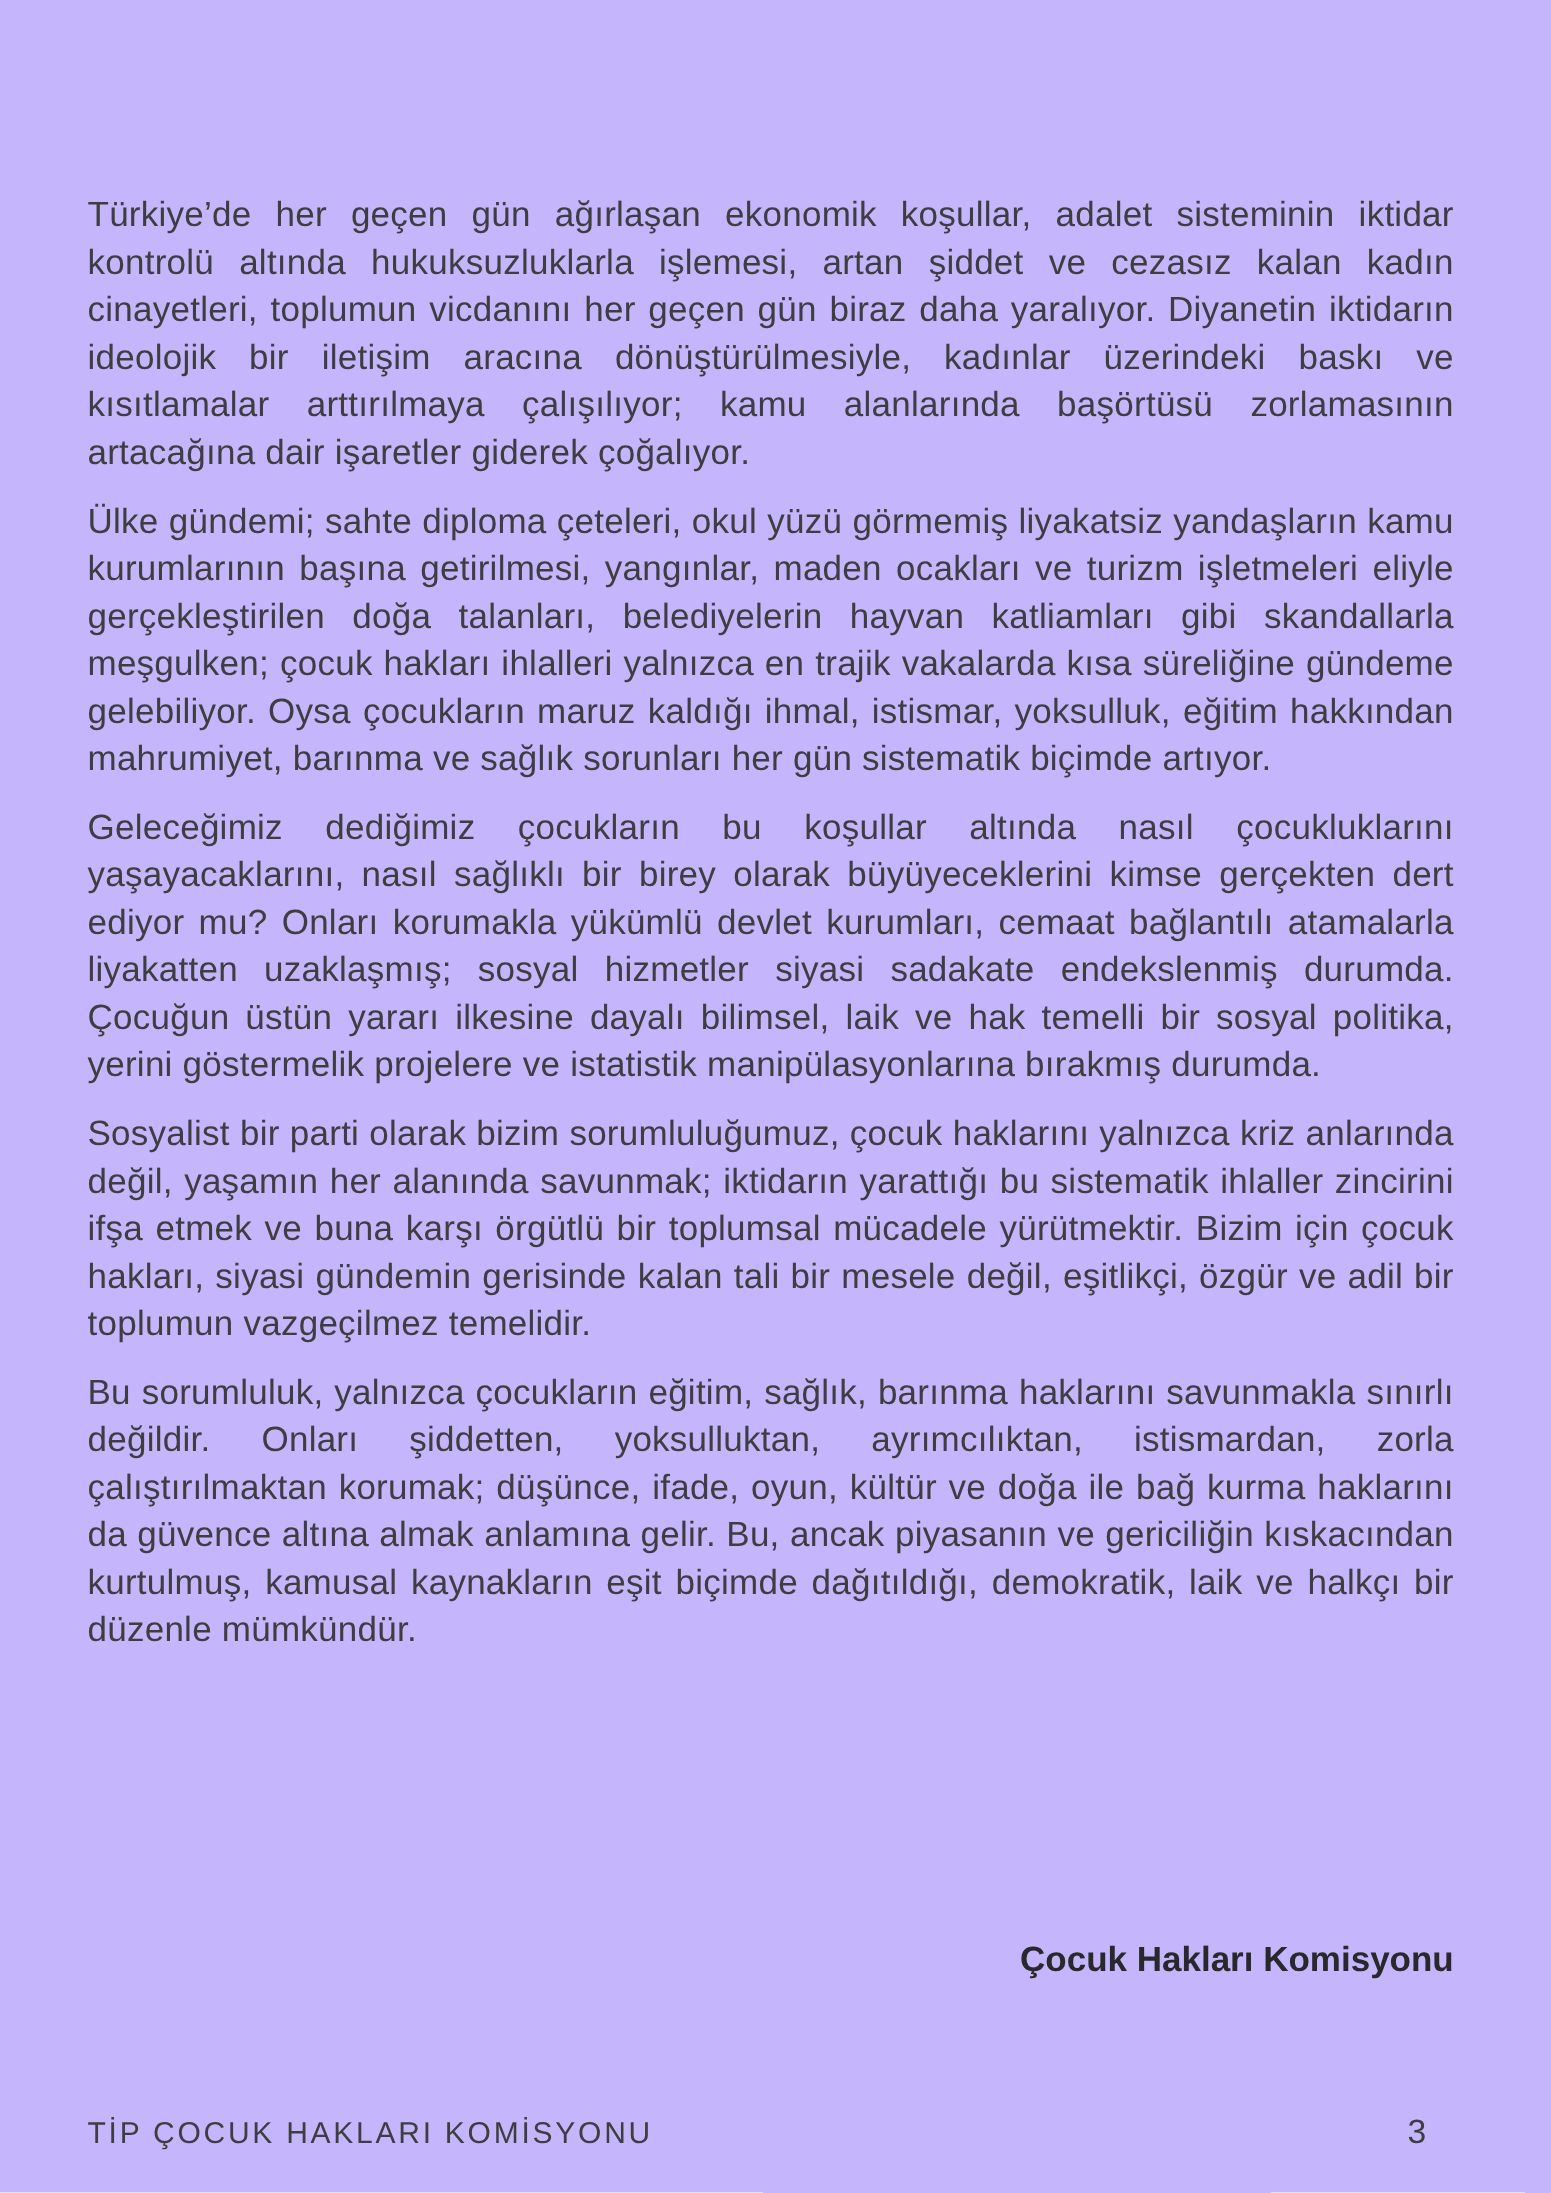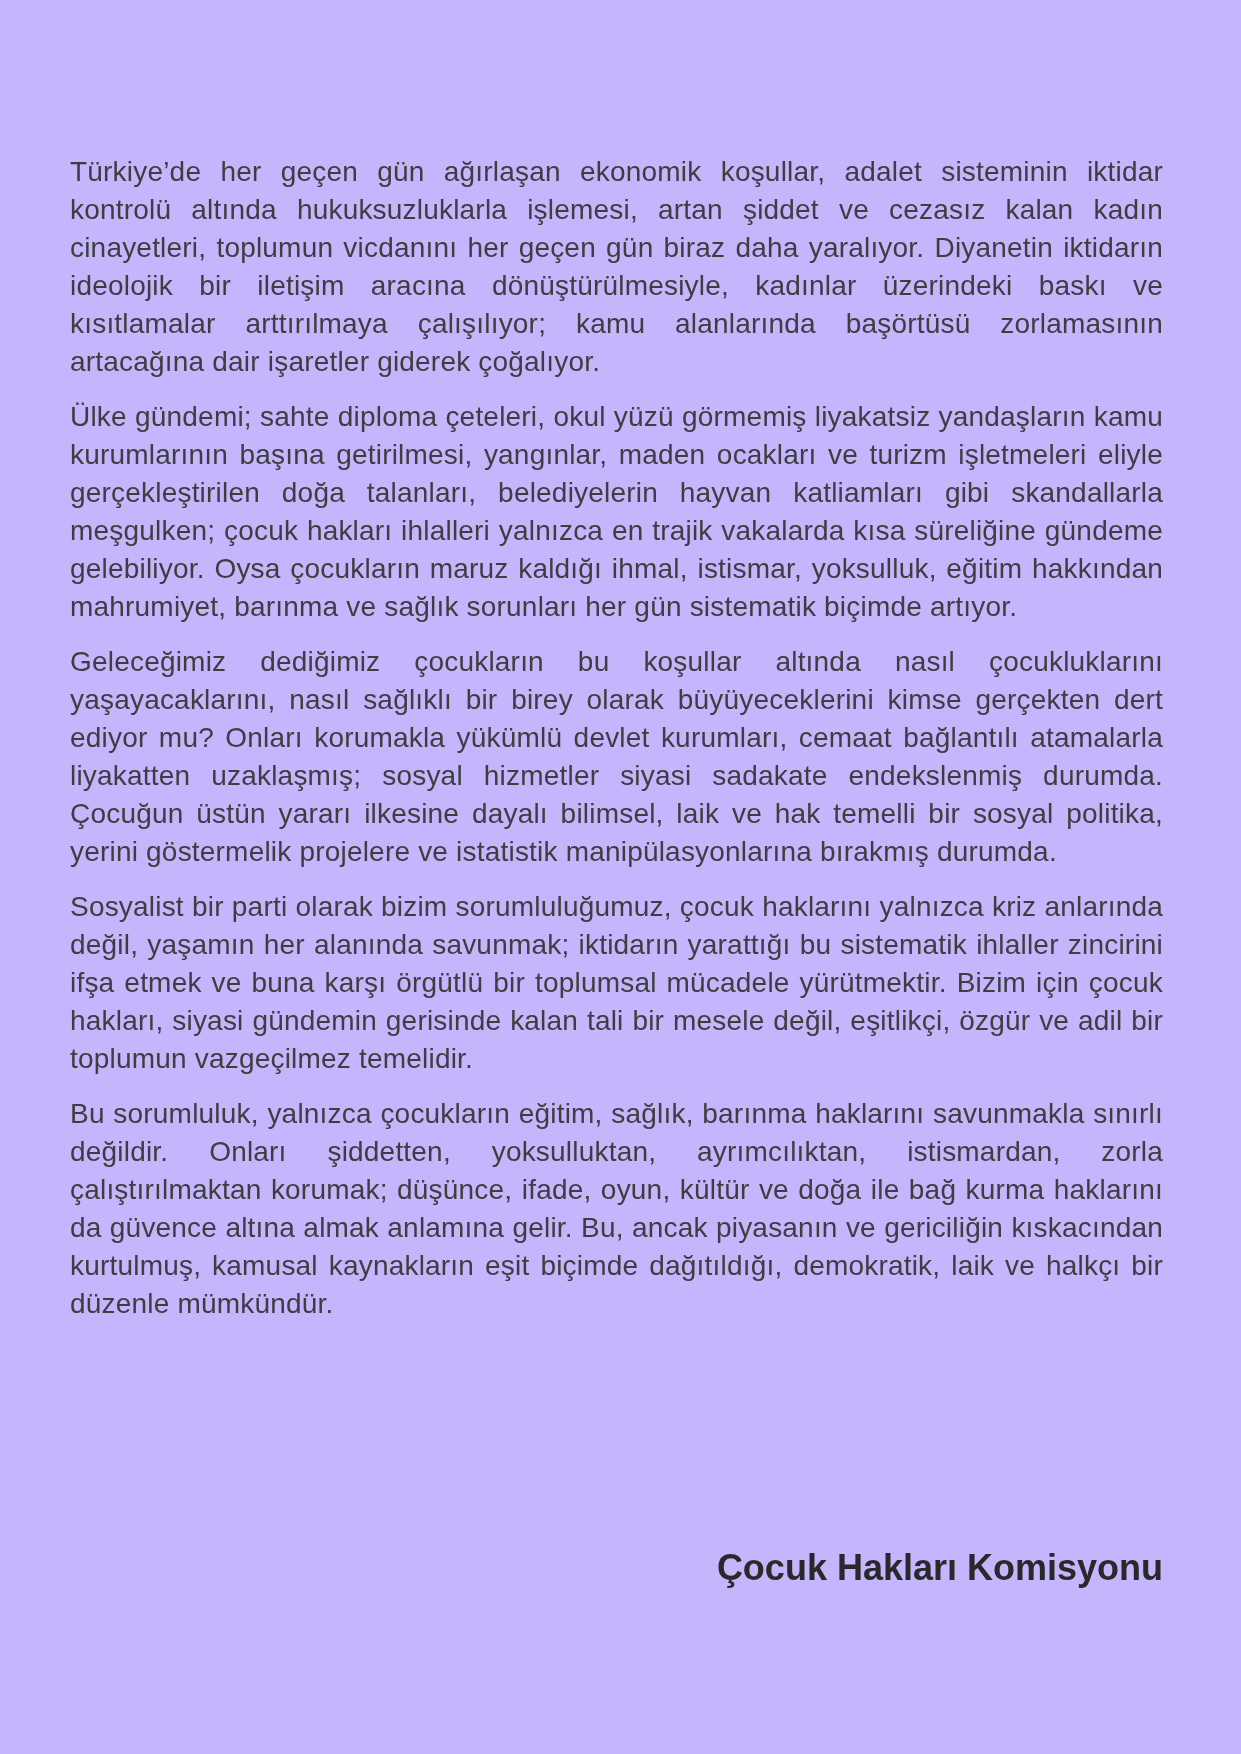--- a/index.html
+++ b/index.html
@@ -29,21 +29,21 @@
     color: #3e3e40;
     text-align: justify;
     text-justify: inter-word;
     hyphens: none;
     -webkit-hyphens: none;
   }
   .signature {
     position: absolute;
     top: 1549px;
     right: 78px;
-    font-size: 36px;
+    font-size: 28px;
     line-height: 38px;
     font-weight: 700;
     color: #29292b;
     text-align: right;
   }
   .footer {
     position: absolute;
     top: 1690px;
     left: 70px;
     right: 100px;
@@ -72,14 +72,18 @@
   <main class="content">
     <p class="para">Türkiye’de her geçen gün ağırlaşan ekonomik koşullar, adalet sisteminin iktidar kontrolü altında hukuksuzluklarla işlemesi, artan şiddet ve cezasız kalan kadın cinayetleri, toplumun vicdanını her geçen gün biraz daha yaralıyor. Diyanetin iktidarın ideolojik bir iletişim aracına dönüştürülmesiyle, kadınlar üzerindeki baskı ve kısıtlamalar arttırılmaya çalışılıyor; kamu alanlarında başörtüsü zorlamasının artacağına dair işaretler giderek çoğalıyor.</p>
     <p class="para">Ülke gündemi; sahte diploma çeteleri, okul yüzü görmemiş liyakatsiz yandaşların kamu kurumlarının başına getirilmesi, yangınlar, maden ocakları ve turizm işletmeleri eliyle gerçekleştirilen doğa talanları, belediyelerin hayvan katliamları gibi skandallarla meşgulken; çocuk hakları ihlalleri yalnızca en trajik vakalarda kısa süreliğine gündeme gelebiliyor. Oysa çocukların maruz kaldığı ihmal, istismar, yoksulluk, eğitim hakkından mahrumiyet, barınma ve sağlık sorunları her gün sistematik biçimde artıyor.</p>
     <p class="para">Geleceğimiz dediğimiz çocukların bu koşullar altında nasıl çocukluklarını yaşayacaklarını, nasıl sağlıklı bir birey olarak büyüyeceklerini kimse gerçekten dert ediyor mu? Onları korumakla yükümlü devlet kurumları, cemaat bağlantılı atamalarla liyakatten uzaklaşmış; sosyal hizmetler siyasi sadakate endekslenmiş durumda. Çocuğun üstün yararı ilkesine dayalı bilimsel, laik ve hak temelli bir sosyal politika, yerini göstermelik projelere ve istatistik manipülasyonlarına bırakmış durumda.</p>
     <p class="para">Sosyalist bir parti olarak bizim sorumluluğumuz, çocuk haklarını yalnızca kriz anlarında değil, yaşamın her alanında savunmak; iktidarın yarattığı bu sistematik ihlaller zincirini ifşa etmek ve buna karşı örgütlü bir toplumsal mücadele yürütmektir. Bizim için çocuk hakları, siyasi gündemin gerisinde kalan tali bir mesele değil, eşitlikçi, özgür ve adil bir toplumun vazgeçilmez temelidir.</p>
     <p class="para">Bu sorumluluk, yalnızca çocukların eğitim, sağlık, barınma haklarını savunmakla sınırlı değildir. Onları şiddetten, yoksulluktan, ayrımcılıktan, istismardan, zorla çalıştırılmaktan korumak; düşünce, ifade, oyun, kültür ve doğa ile bağ kurma haklarını da güvence altına almak anlamına gelir. Bu, ancak piyasanın ve gericiliğin kıskacından kurtulmuş, kamusal kaynakların eşit biçimde dağıtıldığı, demokratik, laik ve halkçı bir düzenle mümkündür.</p>
   </main>
 
   <div class="signature">Çocuk Hakları Komisyonu</div>
 
+  <footer class="footer">
+    <span class="footer-title">TİP ÇOCUK HAKLARI KOMİSYONU</span>
+    <span class="footer-page">3</span>
+  </footer>
 
 </div>
 
 </body></html>

